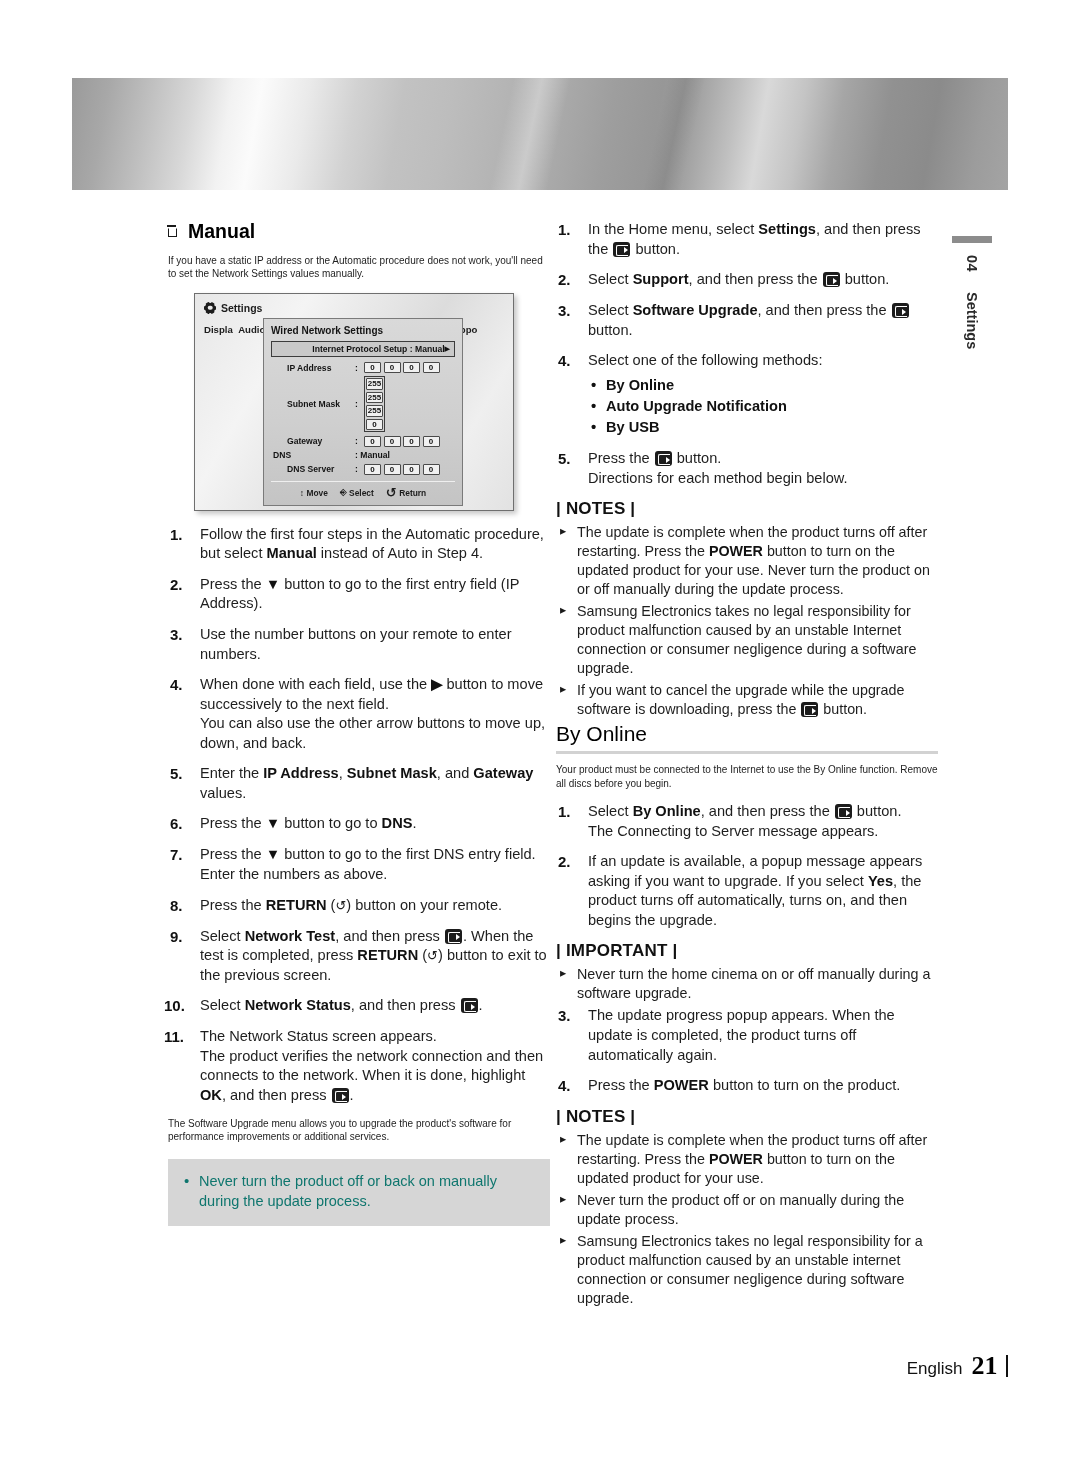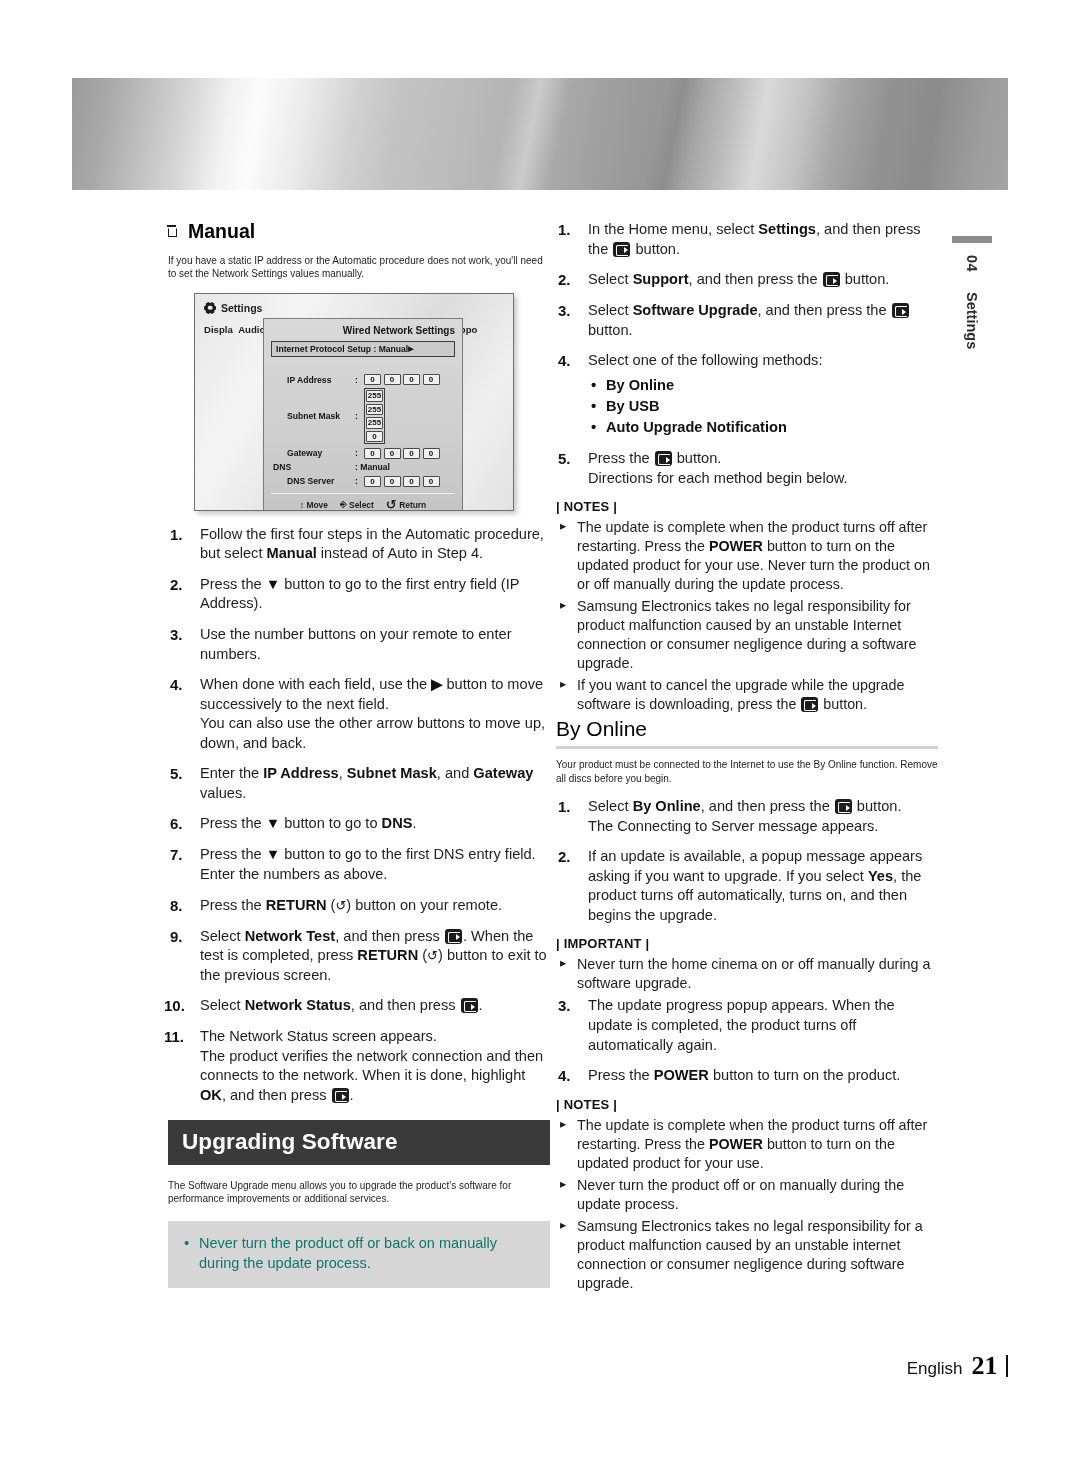--- a/index.html
+++ b/index.html
@@ -101,21 +101,21 @@
   ul.sub li {
     font-size: 14.6px; font-weight: bold; line-height: 1.45;
     padding-left: 18px; position: relative; color: #111;
   }
   ul.sub li::before {
     content: "•"; position: absolute; left: 3px; top: -1px; font-size: 15px;
   }
 
   
   .note-title {
-    font-size: 13px; font-weight: bold; color: #111;
+    font-size: 17px; font-weight: bold; color: #111;
     margin: 4px 0 4px; letter-spacing: .2px;
   }
   ul.notes { list-style: none; }
   ul.notes li {
     font-size: 14.3px; line-height: 1.33; color: #1e1e1e;
     padding-left: 21px; position: relative; margin-bottom: 3px;
   }
   ul.notes li::before {
     content: "\25B8"; position: absolute; left: 4px; top: 0px;
     font-size: 12.5px; color: #1a1a1a;
@@ -195,28 +195,28 @@
   }
   .fig-menu .dim { color: #8d8d8d; }
 
   .fig-dialog {
     position: absolute; left: 68px; top: 24px; width: 200px;
     background: linear-gradient(180deg,#d9d9d9 0%,#cfcfcf 55%,#c4c4c4 100%);
     border: 1px solid #7a7a7a;
     padding: 5px 7px 5px;
   }
   .fig-dialog .dlg-title {
-    text-align: right; font-size: 10px; font-weight: bold;
+    text-align: left; font-size: 10px; font-weight: bold;
     color: #141414; margin: 1px 0 5px;
   }
   .ip-setup {
-    display: flex; align-items: center; justify-content: flex-start;
+    display: flex; align-items: center; justify-content: flex-end;
     border: 1.2px solid #3c3c3c; background: #c9c9c9;
     font-size: 8.6px; font-weight: bold; color: #111;
-    padding: 2px 4px; margin-bottom: 17px;
+    padding: 2px 4px; margin-bottom: 5px;
   }
   .ip-setup .arr { font-size: 7px; }
 
   .f-row {
     display: flex; align-items: center;
     font-size: 8.6px; font-weight: bold; color: #141414;
     margin-bottom: 3.2px;
   }
   .f-row .lbl { width: 84px; padding-left: 16px; }
   .f-row .lbl.nopad { padding-left: 2px; }
@@ -399,21 +399,20 @@
         <li>
           <span class="n wide">10.</span>
           <span class="t">Select <b>Network Status</b>, and then press <span class="ent"></span>.</span>
         </li>
         <li>
           <span class="n wide">11.</span>
           <span class="t">The Network Status screen appears.<br>The product verifies the network connection and then connects to the network. When it is done, highlight <b>OK</b>, and then press <span class="ent"></span>.</span>
         </li>
       </ol>
 
-    <div class="black-head">Upgrading Software</div>
 
     <p class="body">The Software Upgrade menu allows you to upgrade the product's software for performance improvements or additional services.</p>
 
     <div class="grey-box">
       <ul id="cautionList">
           <li>Never turn the product off or back on manually during the update process.</li>
         </ul>
     </div>
   </div>
 
@@ -429,22 +428,22 @@
           <span class="t">Select <b>Support</b>, and then press the <span class="ent"></span> button.</span>
         </li>
         <li>
           <span class="n">3.</span>
           <span class="t">Select <b>Software Upgrade</b>, and then press the <span class="ent"></span> button.</span>
         </li>
         <li>
           <span class="n">4.</span>
           <span class="t">Select one of the following methods:<ul class="sub">
               <li>By Online</li>
+              <li>Auto Upgrade Notification</li>
               <li>By USB</li>
-              <li>Auto Upgrade Notification</li>
             </ul></span>
         </li>
         <li>
           <span class="n">5.</span>
           <span class="t">Press the <span class="ent"></span> button.<br>Directions for each method begin below.</span>
         </li>
       </ol>
 
     <div class="note-title">| NOTES |</div>
     <ul class="notes" id="notes1">

